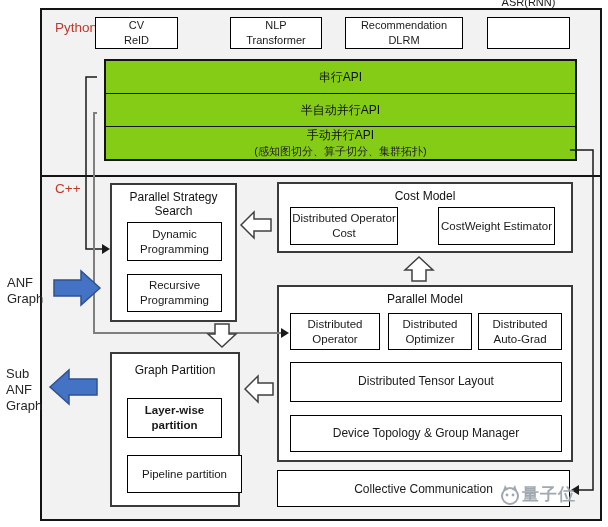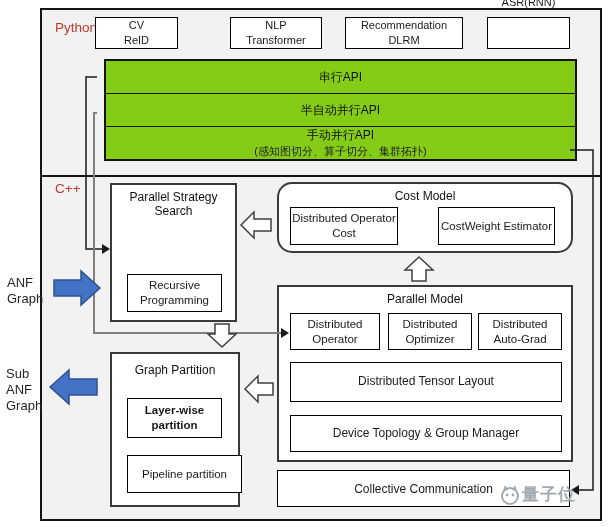--- a/index.html
+++ b/index.html
@@ -23,21 +23,21 @@
                border: 2px solid #141414; background: #84cc16; display: flex; flex-direction: column; margin-left: 7px; }
   .api-row { flex: 1; display: flex; flex-direction: column; align-items: center; justify-content: center;
              text-align: center; }
   .api-row + .api-row { border-top: 1.5px solid #141414; }
   .api-title { font-size: 12px; color: #111; }
   .api-sub { font-size: 11px; color: #222; }
   .big { border: 2px solid #3a3a3a; justify-content: flex-start; }
   .big-title { font-size: 12px; color: #111; padding-top: 5px; }
   .pss  { left: 110px; top: 183px; width: 127px; height: 139px; }
   .pss .big-title { width: 100px; }
-  .cost { left: 277px; top: 182px; width: 296px; height: 71px; border-radius: 15px; }
+  .cost { left: 277px; top: 182px; width: 296px; height: 71px; }
   .pm   { left: 277px; top: 285px; width: 296px; height: 177px; }
   .gp   { left: 110px; top: 352px; width: 130px; height: 155px; }
   .gp .big-title { padding-top: 9px; }
   .sub { font-size: 11.5px; line-height: 1.3; }
   .dp   { left: 127px; top: 222px; width: 95px;  height: 39px; }
   .rp   { left: 127px; top: 274px; width: 95px;  height: 38px; }
   .doc  { left: 290px; top: 207px; width: 108px; height: 38px; }
   .cwe  { left: 438px; top: 207px; width: 117px; height: 38px; }
   .do   { left: 290px; top: 313px; width: 90px;  height: 37px; }
   .dopt { left: 388px; top: 313px; width: 84px;  height: 37px; }
@@ -91,20 +91,21 @@
     </div>
     <div class="api-row">
       <span class="api-title">手动并行API</span>
       <span class="api-sub">(感知图切分、算子切分、集群拓扑)</span>
     </div>
   </div>
 
   <div class="box big pss">
     <span class="big-title">Parallel Strategy Search</span>
   </div>
+  <div class="box sub dp">Dynamic Programming</div>
   <div class="box sub rp">Recursive Programming</div>
 
   <div class="box big cost">
     <span class="big-title">Cost Model</span>
   </div>
   <div class="box sub doc">Distributed Operator Cost</div>
   <div class="box sub cwe">CostWeight Estimator</div>
 
   <div class="box big pm">
     <span class="big-title">Parallel Model</span>

